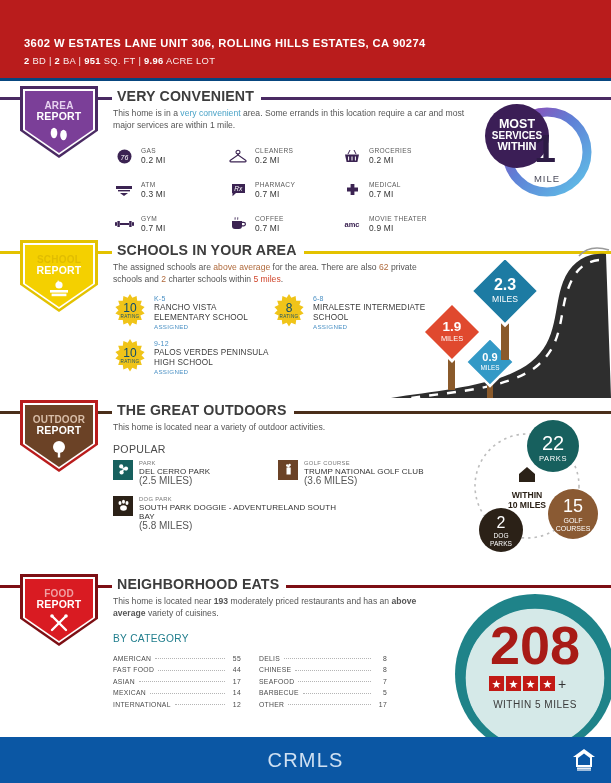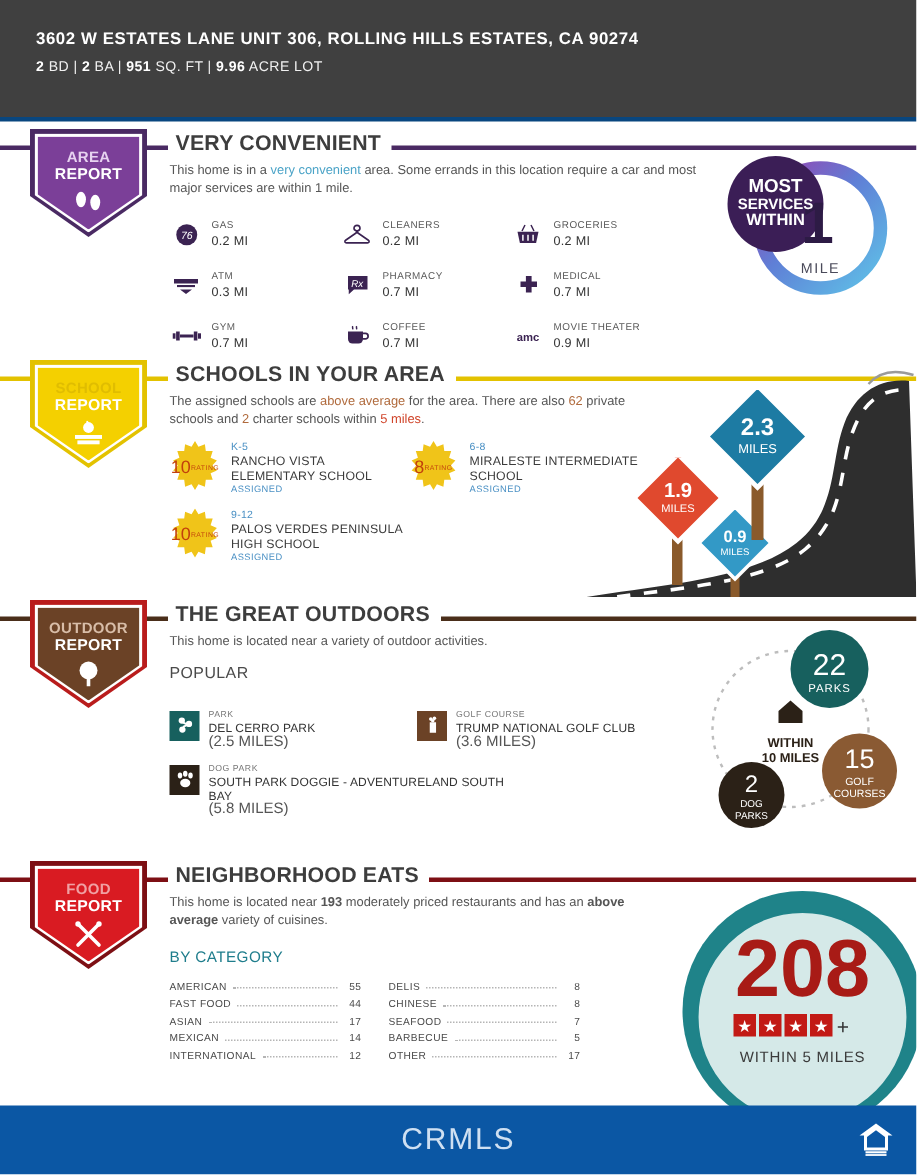--- a/index.html
+++ b/index.html
@@ -3,21 +3,21 @@
 <meta charset="utf-8">
 <style>
   * { box-sizing: border-box; margin:0; padding:0; }
   body {
     width:611px; height:783px; overflow:hidden;
     font-family:"Liberation Sans", sans-serif;
     background:#ffffff; position:relative;
   }
   
   .header {
-    background:#404040; color:#fff; padding:19px 24px 14px 24px; height:78px;
+    background:#b91c1c; color:#fff; padding:36px 24px 14px 24px; height:78px;
     position:relative;
   }
   .header .addr {
     font-size:11.2px; font-weight:bold; letter-spacing:.4px; line-height:14px;
     text-transform:uppercase;
   }
   .header .stats { font-size:9.4px; letter-spacing:.3px; margin-top:5px; }
   .header .stats b { font-weight:bold; }
   .header .stats span.lt { opacity:.92; font-weight:normal; }
   .headrule { height:3px; background:#08467f; }
@@ -57,31 +57,31 @@
   .amen .ico { width:22px; height:18px; display:flex; align-items:center; justify-content:center; margin-right:6px; color:#0f172a; }
   .amen .txt .n { font-size:6.6px; color:#5a5a5a; letter-spacing:.35px; line-height:8px;}
   .amen .txt .d { font-size:8.4px; color:#333; letter-spacing:.2px; line-height:10px;}
 
   .ring-wrap { position:absolute; right:12px; top:8px; width:118px; height:112px; }
 
   
   .school-row { display:flex; margin-top:9px; }
   .school { display:flex; width:160px; margin-bottom:4px; }
   .burst { width:34px; height:34px; position:relative; flex:none; margin-right:7px; }
-  .burst .lbl { position:absolute; inset:0; display:flex; flex-direction:row;
-    align-items:center; justify-content:center; color:#c2410c; }
+  .burst .lbl { position:absolute; inset:0; display:flex; flex-direction:column;
+    align-items:center; justify-content:center; color:#0c4a6e; }
   .burst .num { font-size:12px; line-height:11px; }
   .burst .rat { font-size:4.6px; letter-spacing:.3px; opacity:.95; }
   .school .info .g { font-size:7px; color:#4a90c4; letter-spacing:.2px; line-height:9px;}
   .school .info .nm { font-size:8.2px; color:#3b3b3b; line-height:9.6px; letter-spacing:.15px;}
   .school .info .as { font-size:6.2px; color:#4a90c4; letter-spacing:.3px; line-height:9px;}
 
   
   .pop-title { font-size:10.6px; color:#4a4a4a; margin-top:9px; letter-spacing:.3px;}
-  .pop-row { display:flex; margin-top:19px; }
+  .pop-row { display:flex; margin-top:5px; }
   .pop { display:flex; width:165px; }
   .pop .sq { width:20px; height:20px; flex:none; margin-right:6px; display:flex;
     align-items:center; justify-content:center; color:#fff; font-size:11px;}
   .pop .t .cat { font-size:5.8px; color:#777; letter-spacing:.35px; line-height:7px;}
   .pop .t .nm { font-size:8px; color:#333; line-height:9.2px; letter-spacing:.1px;}
   .pop .t .mi { font-size:10px; color:#555; line-height:9px;}
 
   
   .bycat { font-size:10.2px; color:#1f7d8c; margin-top:14px; letter-spacing:.3px;}
   .cat-tables { display:flex; margin-top:6px; }

